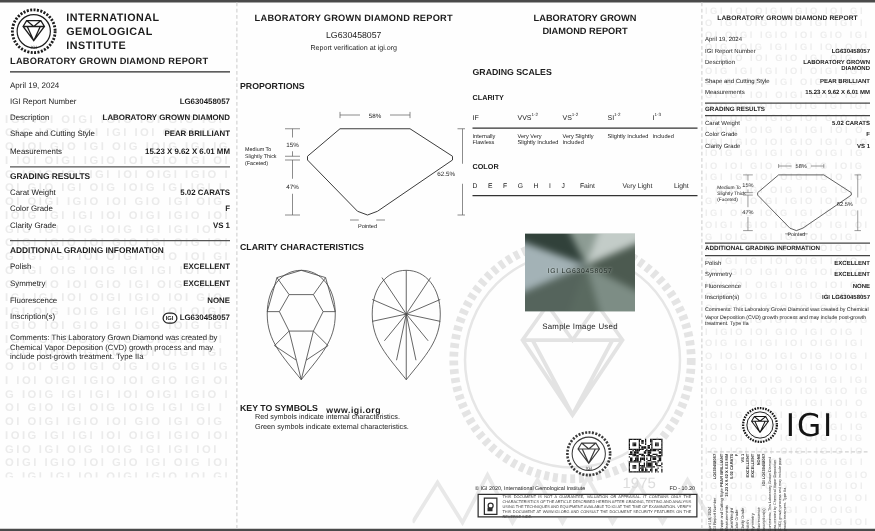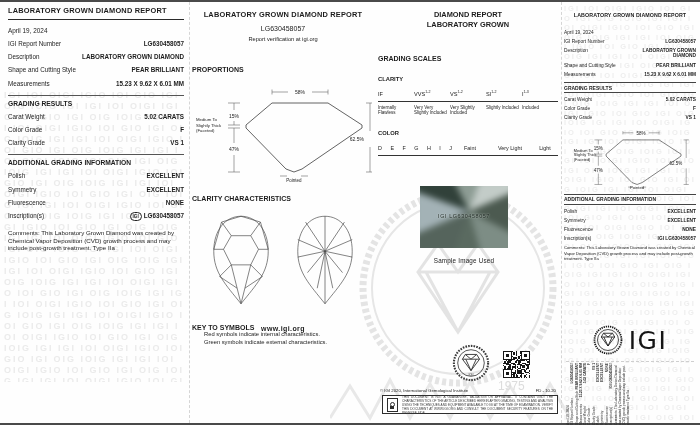--- a/index.html
+++ b/index.html
@@ -106,20 +106,33 @@
     <path d="M0,238 L20,206 L40,238 L60,200 L80,238 L100,204 L120,238 L140,202 L160,238 L180,206 L200,238 L220,204 L240,238" fill="none" stroke="#e8e8e8" stroke-width="3"></path>
     <text x="168" y="210" font-size="12" fill="#dcdcdc">1975</text>
   </svg>
 
   <div class="sep" style="left:189px"></div>
   <div class="sep" style="left:561px"></div>
 
   <div class="panel panel-left">
     <div class="wm wm-tile" style="left:-4px;top:84px;width:184px;height:292px">IGI IOI OIGI IGIO IOI GIO IGI OIG IOIG IGI  IGI IOI OIGI IGIO IOI GIO IGI OIG IOIG IGI  IGI IOI OIGI IGIO IOI GIO IGI OIG IOIG IGI  IGI IOI OIGI IGIO IOI GIO IGI OIG IOIG IGI  IGI IOI OIGI IGIO IOI GIO IGI OIG IOIG IGI  IGI IOI OIGI IGIO IOI GIO IGI OIG IOIG IGI  IGI IOI OIGI IGIO IOI GIO IGI OIG IOIG IGI  IGI IOI OIGI IGIO IOI GIO IGI OIG IOIG IGI  IGI IOI OIGI IGIO IOI GIO IGI OIG IOIG IGI  IGI IOI OIGI IGIO IOI GIO IGI OIG IOIG IGI  IGI IOI OIGI IGIO IOI GIO IGI OIG IOIG IGI  IGI IOI OIGI IGIO IOI GIO IGI OIG IOIG IGI  IGI IOI OIGI IGIO IOI GIO IGI OIG IOIG IGI  IGI IOI OIGI IGIO IOI GIO IGI OIG IOIG IGI  IGI IOI OIGI IGIO IOI GIO IGI OIG IOIG IGI  IGI IOI OIGI IGIO IOI GIO IGI OIG IOIG IGI  IGI IOI OIGI IGIO IOI GIO IGI OIG IOIG IGI  IGI IOI OIGI IGIO IOI GIO IGI OIG IOIG IGI  IGI IOI OIGI IGIO IOI GIO IGI OIG IOIG IGI  IGI IOI OIGI IGIO IOI GIO IGI OIG IOIG IGI  IGI IOI OIGI IGIO IOI GIO IGI OIG IOIG IGI  IGI IOI OIGI IGIO IOI GIO IGI OIG IOIG IGI  IGI IOI OIGI IGIO IOI GIO IGI OIG IOIG IGI  IGI IOI OIGI IGIO IOI GIO IGI OIG IOIG IGI  IGI IOI OIGI IGIO IOI GIO IGI OIG IOIG IGI  IGI IOI OIGI IGIO IOI GIO IGI OIG IOIG IGI  IGI IOI OIGI IGIO IOI GIO IGI OIG IOIG IGI  IGI IOI OIGI IGIO IOI GIO IGI OIG IOIG IGI  IGI IOI OIGI IGIO IOI GIO IGI OIG IOIG IGI  IGI IOI OIGI IGIO IOI GIO IGI OIG IOIG IGI  IGI IOI OIGI IGIO IOI GIO IGI OIG IOIG IGI  IGI IOI OIGI IGIO IOI GIO IGI OIG IOIG IGI  IGI IOI OIGI IGIO IOI GIO IGI OIG IOIG IGI  IGI IOI OIGI IGIO IOI GIO IGI OIG IOIG IGI  IGI IOI OIGI IGIO IOI GIO IGI OIG IOIG IGI  IGI IOI OIGI IGIO IOI GIO IGI OIG IOIG IGI  IGI IOI OIGI IGIO IOI GIO IGI OIG IOIG IGI  IGI IOI OIGI IGIO IOI GIO IGI OIG IOIG IGI  IGI IOI OIGI IGIO IOI GIO IGI OIG IOIG IGI  IGI IOI OIGI IGIO IOI GIO IGI OIG IOIG IGI  IGI IOI OIGI IGIO IOI GIO IGI OIG IOIG IGI  IGI IOI OIGI IGIO IOI GIO IGI OIG IOIG IGI  IGI IOI OIGI IGIO IOI GIO IGI OIG IOIG IGI  IGI IOI OIGI IGIO IOI GIO IGI OIG IOIG IGI  IGI IOI OIGI IGIO IOI GIO IGI OIG IOIG IGI  IGI IOI OIGI IGIO IOI GIO IGI OIG IOIG IGI  IGI IOI OIGI IGIO IOI GIO IGI OIG IOIG IGI  IGI IOI OIGI IGIO IOI GIO IGI OIG IOIG IGI  IGI IOI OIGI IGIO IOI GIO IGI OIG IOIG IGI  IGI IOI OIGI IGIO IOI GIO IGI OIG IOIG IGI  IGI IOI OIGI IGIO IOI GIO IGI OIG IOIG IGI  IGI IOI OIGI IGIO IOI GIO IGI OIG IOIG IGI  IGI IOI OIGI IGIO IOI GIO IGI OIG IOIG IGI  IGI IOI OIGI IGIO IOI GIO IGI OIG IOIG IGI  IGI IOI OIGI IGIO IOI GIO IGI OIG IOIG IGI  IGI IOI OIGI IGIO IOI GIO IGI OIG IOIG IGI  IGI IOI OIGI IGIO IOI GIO IGI OIG IOIG IGI  IGI IOI OIGI IGIO IOI GIO IGI OIG IOIG IGI  IGI IOI OIGI IGIO IOI GIO IGI OIG IOIG IGI  IGI IOI OIGI IGIO IOI GIO IGI OIG IOIG IGI  IGI IOI OIGI IGIO IOI GIO IGI OIG IOIG IGI  IGI IOI OIGI IGIO IOI GIO IGI OIG IOIG IGI  IGI IOI OIGI IGIO IOI GIO IGI OIG IOIG IGI  IGI IOI OIGI IGIO IOI GIO IGI OIG IOIG IGI  IGI IOI OIGI IGIO IOI GIO IGI OIG IOIG IGI  IGI IOI OIGI IGIO IOI GIO IGI OIG IOIG IGI  IGI IOI OIGI IGIO IOI GIO IGI OIG IOIG IGI  IGI IOI OIGI IGIO IOI GIO IGI OIG IOIG IGI  IGI IOI OIGI IGIO IOI GIO IGI OIG IOIG IGI  IGI IOI OIGI IGIO IOI GIO IGI OIG IOIG IGI  IGI IOI OIGI IGIO IOI GIO IGI OIG IOIG IGI  IGI IOI OIGI IGIO IOI GIO IGI OIG IOIG IGI  IGI IOI OIGI IGIO IOI GIO IGI OIG IOIG IGI  IGI IOI OIGI IGIO IOI GIO IGI OIG IOIG IGI  IGI IOI OIGI IGIO IOI GIO IGI OIG IOIG IGI  IGI IOI OIGI IGIO IOI GIO IGI OIG IOIG IGI  IGI IOI OIGI IGIO IOI GIO IGI OIG IOIG IGI  IGI IOI OIGI IGIO IOI GIO IGI OIG IOIG IGI  IGI IOI OIGI IGIO IOI GIO IGI OIG IOIG IGI  IGI IOI OIGI IGIO IOI GIO IGI OIG IOIG IGI  IGI IOI OIGI IGIO IOI GIO IGI OIG IOIG IGI  IGI IOI OIGI IGIO IOI GIO IGI OIG IOIG IGI  IGI IOI OIGI IGIO IOI GIO IGI OIG IOIG IGI  IGI IOI OIGI IGIO IOI GIO IGI OIG IOIG IGI  IGI IOI OIGI IGIO IOI GIO IGI OIG IOIG IGI  IGI IOI OIGI IGIO IOI GIO IGI OIG IOIG IGI  IGI IOI OIGI IGIO IOI GIO IGI OIG IOIG IGI  IGI IOI OIGI IGIO IOI GIO IGI OIG IOIG IGI  IGI IOI OIGI IGIO IOI GIO IGI OIG IOIG IGI  IGI IOI OIGI IGIO IOI GIO IGI OIG IOIG IGI  IGI IOI OIGI IGIO IOI GIO IGI OIG IOIG IGI  IGI IOI OIGI IGIO IOI GIO IGI OIG IOIG IGI  IGI IOI OIGI IGIO IOI GIO IGI OIG IOIG IGI  IGI IOI OIGI IGIO IOI GIO IGI OIG IOIG IGI  IGI IOI OIGI IGIO IOI GIO IGI OIG IOIG IGI  IGI IOI OIGI IGIO IOI GIO IGI OIG IOIG IGI  IGI IOI OIGI IGIO IOI GIO IGI OIG IOIG IGI  IGI IOI OIGI IGIO IOI GIO IGI OIG IOIG IGI  IGI IOI OIGI IGIO IOI GIO IGI OIG IOIG IGI  IGI IOI OIGI IGIO IOI GIO IGI OIG IOIG IGI  IGI IOI OIGI IGIO IOI GIO IGI OIG IOIG IGI  IGI IOI OIGI IGIO IOI GIO IGI OIG IOIG IGI  IGI IOI OIGI IGIO IOI GIO IGI OIG IOIG IGI  IGI IOI OIGI IGIO IOI GIO IGI OIG IOIG IGI  IGI IOI OIGI IGIO IOI GIO IGI OIG IOIG IGI  IGI IOI OIGI IGIO IOI GIO IGI OIG IOIG IGI  IGI IOI OIGI IGIO IOI GIO IGI OIG IOIG IGI  IGI IOI OIGI IGIO IOI GIO IGI OIG IOIG IGI  IGI IOI OIGI IGIO IOI GIO IGI OIG IOIG IGI  IGI IOI OIGI IGIO IOI GIO IGI OIG IOIG IGI  IGI IOI OIGI IGIO IOI GIO IGI OIG IOIG IGI  IGI IOI OIGI IGIO IOI GIO IGI OIG IOIG IGI  IGI IOI OIGI IGIO IOI GIO IGI OIG IOIG IGI  IGI IOI OIGI IGIO IOI GIO IGI OIG IOIG IGI  IGI IOI OIGI IGIO IOI GIO IGI OIG IOIG IGI  IGI IOI OIGI IGIO IOI GIO IGI OIG IOIG IGI  IGI IOI OIGI IGIO IOI GIO IGI OIG IOIG IGI  IGI IOI OIGI IGIO IOI GIO IGI OIG IOIG IGI  IGI IOI OIGI IGIO IOI GIO IGI OIG IOIG IGI  IGI IOI OIGI IGIO IOI GIO IGI OIG IOIG IGI  IGI IOI OIGI IGIO IOI GIO IGI OIG IOIG IGI  IGI IOI OIGI IGIO IOI GIO IGI OIG IOIG IGI  IGI IOI OIGI IGIO IOI GIO IGI OIG IOIG IGI  IGI IOI OIGI IGIO IOI GIO IGI OIG IOIG IGI  IGI IOI OIGI IGIO IOI GIO IGI OIG IOIG IGI  IGI IOI OIGI IGIO IOI GIO IGI OIG IOIG IGI  IGI IOI OIGI IGIO IOI GIO IGI OIG IOIG IGI  IGI IOI OIGI IGIO IOI GIO IGI OIG IOIG IGI  IGI IOI OIGI IGIO IOI GIO IGI OIG IOIG IGI  IGI IOI OIGI IGIO IOI GIO IGI OIG IOIG IGI  IGI IOI OIGI IGIO IOI GIO IGI OIG IOIG IGI  IGI IOI OIGI IGIO IOI GIO IGI OIG IOIG IGI  IGI IOI OIGI IGIO IOI GIO IGI OIG IOIG IGI  IGI IOI OIGI IGIO IOI GIO IGI OIG IOIG IGI  IGI IOI OIGI IGIO IOI GIO IGI OIG IOIG IGI  IGI IOI OIGI IGIO IOI GIO IGI OIG IOIG IGI  IGI IOI OIGI IGIO IOI GIO IGI OIG IOIG IGI  IGI IOI OIGI IGIO IOI GIO IGI OIG IOIG IGI  IGI IOI OIGI IGIO IOI GIO IGI OIG IOIG IGI  IGI IOI OIGI IGIO IOI GIO IGI OIG IOIG IGI  IGI IOI OIGI IGIO IOI GIO IGI OIG IOIG IGI  IGI IOI OIGI IGIO IOI GIO IGI OIG IOIG IGI  IGI IOI OIGI IGIO IOI GIO IGI OIG IOIG IGI  IGI IOI OIGI IGIO IOI GIO IGI OIG IOIG IGI  IGI IOI OIGI IGIO IOI GIO IGI OIG IOIG IGI  IGI IOI OIGI IGIO IOI GIO IGI OIG IOIG IGI  IGI IOI OIGI IGIO IOI GIO IGI OIG IOIG IGI  IGI IOI OIGI IGIO IOI GIO IGI OIG IOIG IGI  IGI IOI OIGI IGIO IOI GIO IGI OIG IOIG IGI  IGI IOI OIGI IGIO IOI GIO IGI OIG IOIG IGI  IGI IOI OIGI IGIO IOI GIO IGI OIG IOIG IGI  IGI IOI OIGI IGIO IOI GIO IGI OIG IOIG IGI  IGI IOI OIGI IGIO IOI GIO IGI OIG IOIG IGI  IGI IOI OIGI IGIO IOI GIO IGI OIG IOIG IGI  IGI IOI OIGI IGIO IOI GIO IGI OIG IOIG IGI  IGI IOI OIGI IGIO IOI GIO IGI OIG IOIG IGI  IGI IOI OIGI IGIO IOI GIO IGI OIG IOIG IGI  IGI IOI OIGI IGIO IOI GIO IGI OIG IOIG IGI  IGI IOI OIGI IGIO IOI GIO IGI OIG IOIG IGI  IGI IOI OIGI IGIO IOI GIO IGI OIG IOIG IGI  IGI IOI OIGI IGIO IOI GIO IGI OIG IOIG IGI  IGI IOI OIGI IGIO IOI GIO IGI OIG IOIG IGI  IGI IOI OIGI IGIO IOI GIO IGI OIG IOIG IGI  IGI IOI OIGI IGIO IOI GIO IGI OIG IOIG IGI  IGI IOI OIGI IGIO IOI GIO IGI OIG IOIG IGI  IGI IOI OIGI IGIO IOI GIO IGI OIG IOIG IGI  IGI IOI OIGI IGIO IOI GIO IGI OIG IOIG IGI  IGI IOI OIGI IGIO IOI GIO IGI OIG IOIG IGI  IGI IOI OIGI IGIO IOI GIO IGI OIG IOIG IGI  IGI IOI OIGI IGIO IOI GIO IGI OIG IOIG IGI  IGI IOI OIGI IGIO IOI GIO IGI OIG IOIG IGI  IGI IOI OIGI IGIO IOI GIO IGI OIG IOIG IGI  IGI IOI OIGI IGIO IOI GIO IGI OIG IOIG IGI  IGI IOI OIGI IGIO IOI GIO IGI OIG IOIG IGI  IGI IOI OIGI IGIO IOI GIO IGI OIG IOIG IGI  IGI IOI OIGI IGIO IOI GIO IGI OIG IOIG IGI  IGI IOI OIGI IGIO IOI GIO IGI OIG IOIG IGI  IGI IOI OIGI IGIO IOI GIO IGI OIG IOIG IGI  IGI IOI OIGI IGIO IOI GIO IGI OIG IOIG IGI  IGI IOI OIGI IGIO IOI GIO IGI OIG IOIG IGI  IGI IOI OIGI IGIO IOI GIO IGI OIG IOIG IGI  IGI IOI OIGI IGIO IOI GIO IGI OIG IOIG IGI  IGI IOI OIGI IGIO IOI GIO IGI OIG IOIG IGI  IGI IOI OIGI IGIO IOI GIO IGI OIG IOIG IGI  IGI IOI OIGI IGIO IOI GIO IGI OIG IOIG IGI  IGI IOI OIGI IGIO IOI GIO IGI OIG IOIG IGI  IGI IOI OIGI IGIO IOI GIO IGI OIG IOIG IGI  IGI IOI OIGI IGIO IOI GIO IGI OIG IOIG IGI  IGI IOI OIGI IGIO IOI GIO IGI OIG IOIG IGI  IGI IOI OIGI IGIO IOI GIO IGI OIG IOIG IGI  IGI IOI OIGI IGIO IOI GIO IGI OIG IOIG IGI  IGI IOI OIGI IGIO IOI GIO IGI OIG IOIG IGI  IGI IOI OIGI IGIO IOI GIO IGI OIG IOIG IGI  IGI IOI OIGI IGIO IOI GIO IGI OIG IOIG IGI  IGI IOI OIGI IGIO IOI GIO IGI OIG IOIG IGI  IGI IOI OIGI IGIO IOI GIO IGI OIG IOIG IGI  IGI IOI OIGI IGIO IOI GIO IGI OIG IOIG IGI  IGI IOI OIGI IGIO IOI GIO IGI OIG IOIG IGI  IGI IOI OIGI IGIO IOI GIO IGI OIG IOIG IGI  IGI IOI OIGI IGIO IOI GIO IGI OIG IOIG IGI  IGI IOI OIGI IGIO IOI GIO IGI OIG IOIG IGI  IGI IOI OIGI IGIO IOI GIO IGI OIG IOIG IGI  IGI IOI OIGI IGIO IOI GIO IGI OIG IOIG IGI  IGI IOI OIGI IGIO IOI GIO IGI OIG IOIG IGI  IGI IOI OIGI IGIO IOI GIO IGI OIG IOIG IGI  IGI IOI OIGI IGIO IOI GIO IGI OIG IOIG IGI  IGI IOI OIGI IGIO IOI GIO IGI OIG IOIG IGI  IGI IOI OIGI IGIO IOI GIO IGI OIG IOIG IGI  IGI IOI OIGI IGIO IOI GIO IGI OIG IOIG IGI  IGI IOI OIGI IGIO IOI GIO IGI OIG IOIG IGI  IGI IOI OIGI IGIO IOI GIO IGI OIG IOIG IGI  IGI IOI OIGI IGIO IOI GIO IGI OIG IOIG IGI  IGI IOI OIGI IGIO IOI GIO IGI OIG IOIG IGI  IGI IOI OIGI IGIO IOI GIO IGI OIG IOIG IGI  IGI IOI OIGI IGIO IOI GIO IGI OIG IOIG IGI  IGI IOI OIGI IGIO IOI GIO IGI OIG IOIG IGI  IGI IOI OIGI IGIO IOI GIO IGI OIG IOIG IGI  IGI IOI OIGI IGIO IOI GIO IGI OIG IOIG IGI  IGI IOI OIGI IGIO IOI GIO IGI OIG IOIG IGI  IGI IOI OIGI IGIO IOI GIO IGI OIG IOIG IGI  </div>
     <div class="content">
+      <div class="brand-row">
+        <svg width="38" height="38" viewBox="0 0 40 40">
+          <circle cx="20" cy="20" r="18" fill="none" stroke="#1d1d1d" stroke-width="2.4" stroke-dasharray="1.7 1.2"></circle>
+          <circle cx="20" cy="20" r="14" fill="none" stroke="#1d1d1d" stroke-width="1"></circle>
+          <path d="M11,16 L14,11 L26,11 L29,16 L20,28 Z M11,16 L29,16 M14,11 L20,16 L26,11 M14.5,16 L20,28 M25.5,16 L20,28" fill="none" stroke="#1d1d1d" stroke-width="1.1"></path>
+          <text x="20" y="35" font-size="4" text-anchor="middle" fill="#1d1d1d">IGI</text>
+        </svg>
+        <div class="brand-lines">
+          <div>INTERNATIONAL</div>
+          <div>GEMOLOGICAL</div>
+          <div>INSTITUTE</div>
+        </div>
+      </div>
       <div class="lp-title">LABORATORY GROWN DIAMOND REPORT</div>
       <div class="lp-date">April 19, 2024</div>
 
       <div class="row">
         <span class="lab">IGI Report Number</span>
         <span class="val">LG630458057</span>
       </div>
       <div class="row">
         <span class="lab">Description</span>
         <span class="val">LABORATORY GROWN DIAMOND</span>
@@ -218,22 +231,22 @@
       <div class="keys-title">KEY TO SYMBOLS</div>
       <div class="key-line">Red symbols indicate internal characteristics.</div>
       <div class="key-line">Green symbols indicate external characteristics.</div>
       <div class="site">www.igi.org</div>
     </div>
   </div>
 
   <div class="panel panel-scales">
     <div class="content" style="height:100%">
       <div class="sp-head">
+        <div>LABORATORY GROWN</div>
         <div>DIAMOND REPORT</div>
-        <div>LABORATORY GROWN</div>
       </div>
       <div class="gs-sec">GRADING SCALES</div>
       <div class="sub-title">CLARITY</div>
       <div class="grades">
         <span class="gcol"><span>IF</span><sup></sup></span>
         <span class="gcol"><span>VVS</span><sup>1-2</sup></span>
         <span class="gcol"><span>VS</span><sup>1-2</sup></span>
         <span class="gcol"><span>SI</span><sup>1-2</sup></span>
         <span class="gcol"><span>I</span><sup>1-3</sup></span>
       </div>

